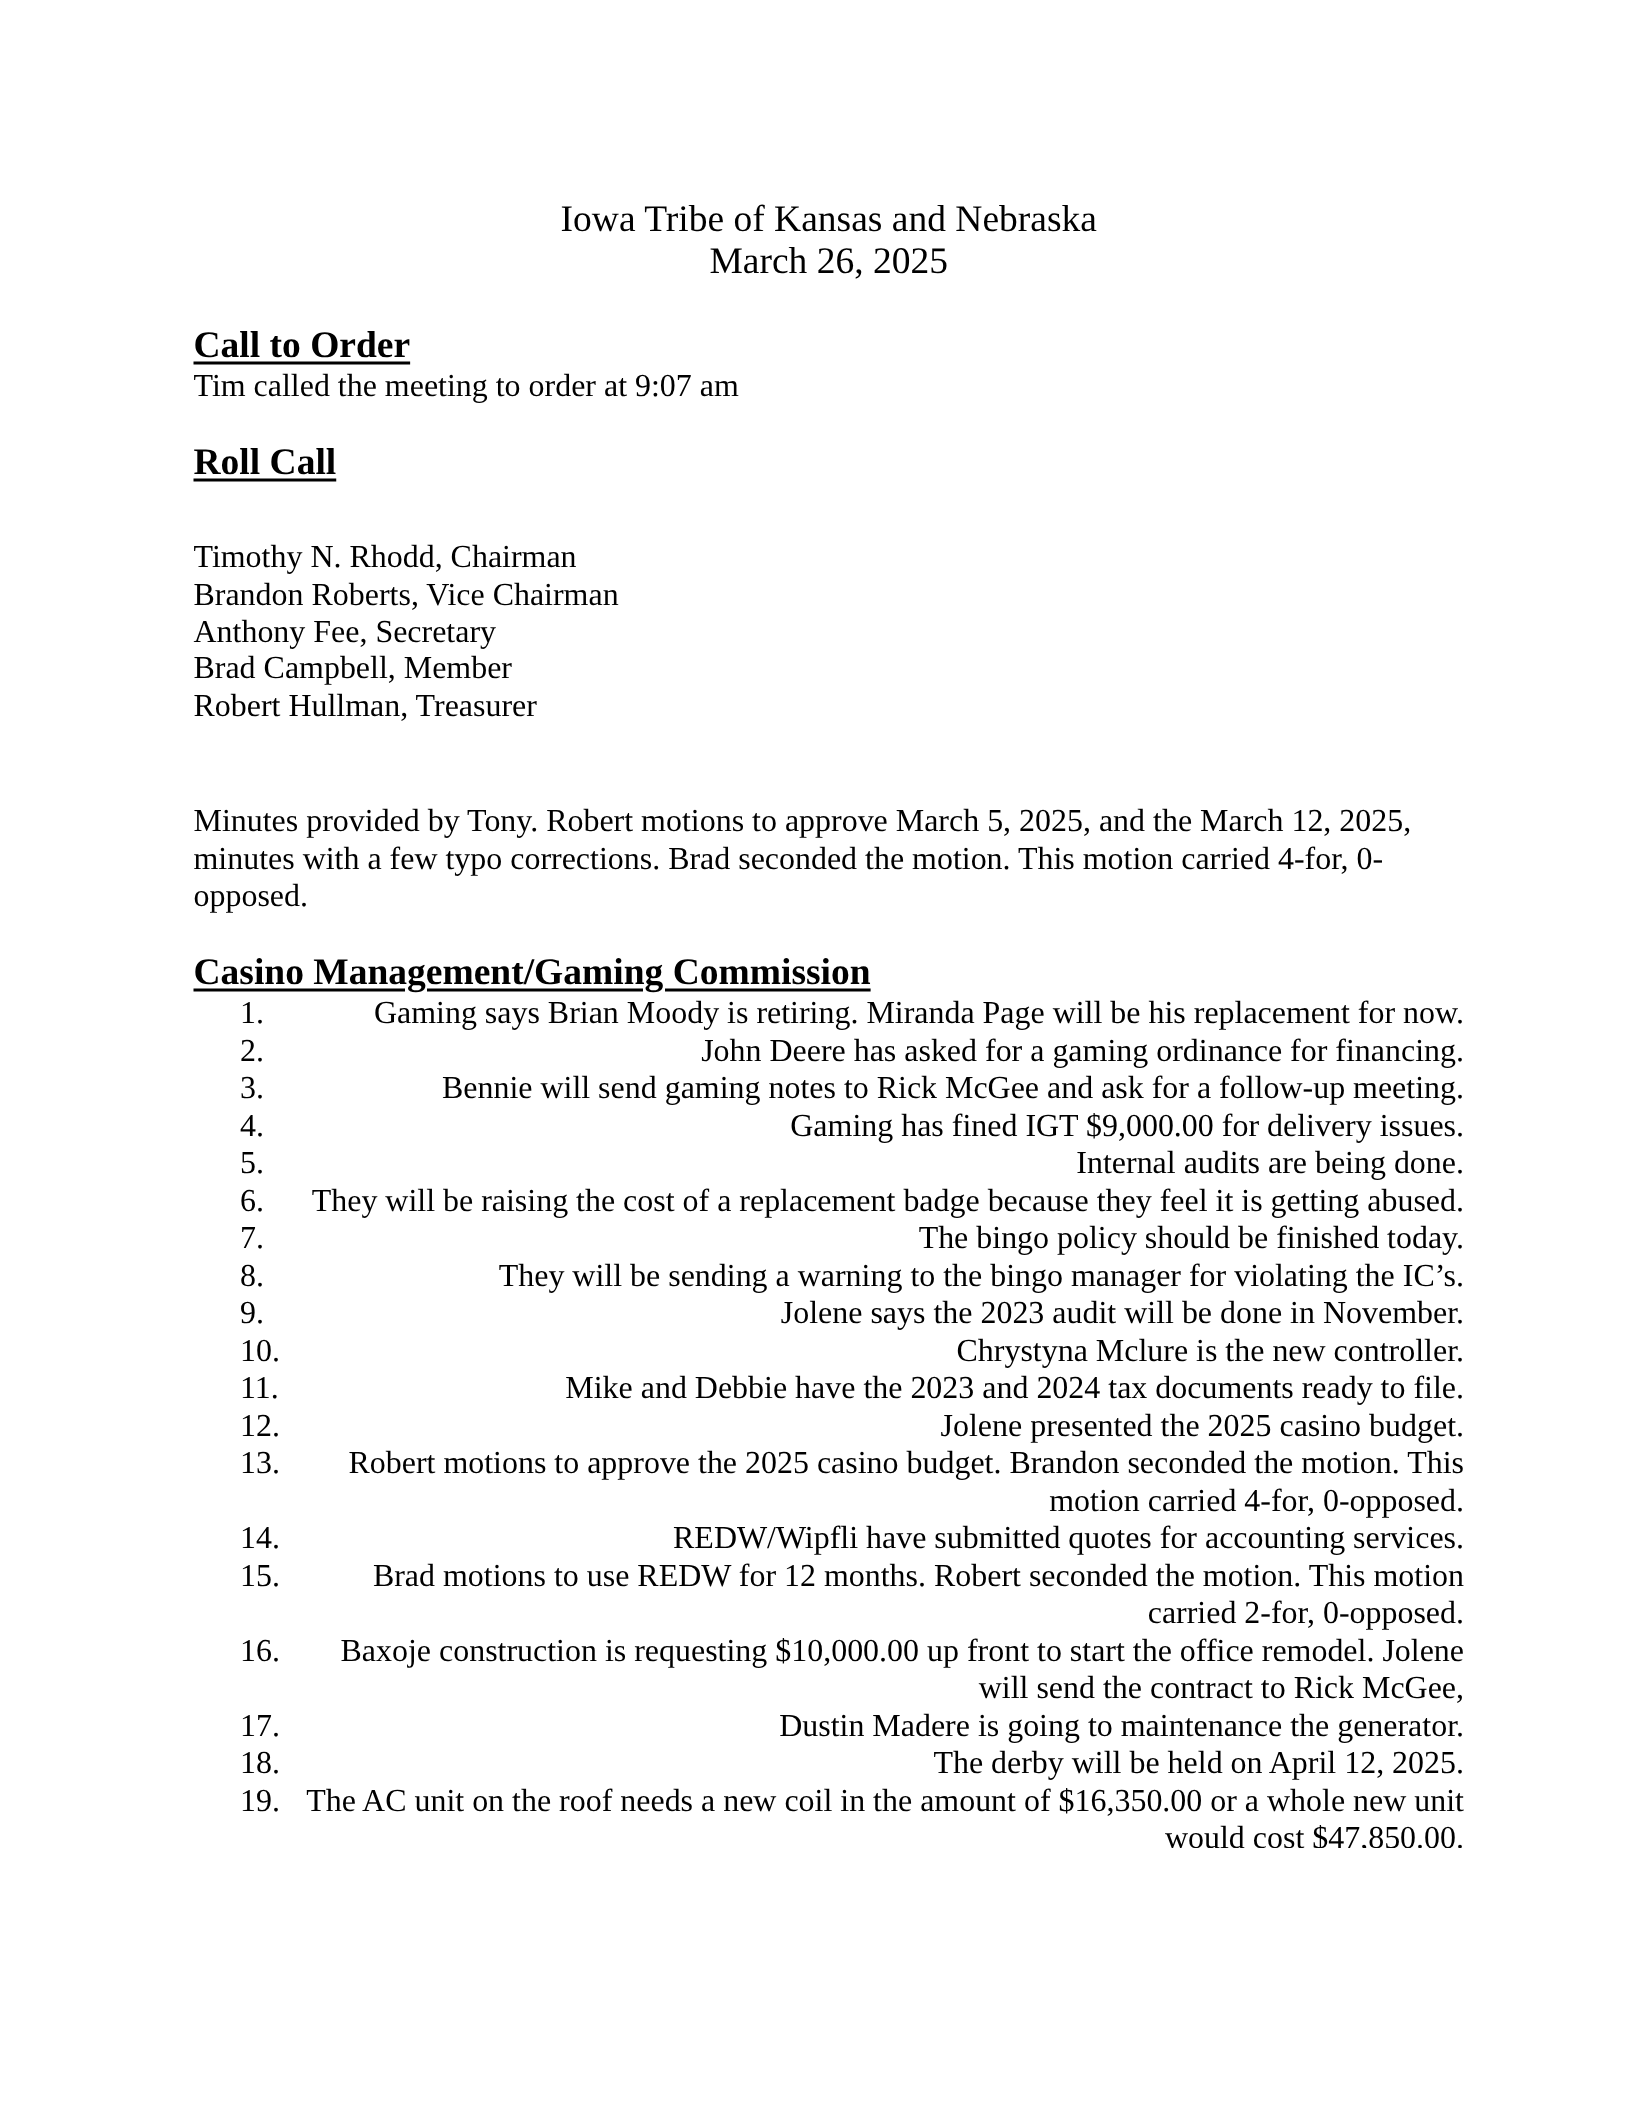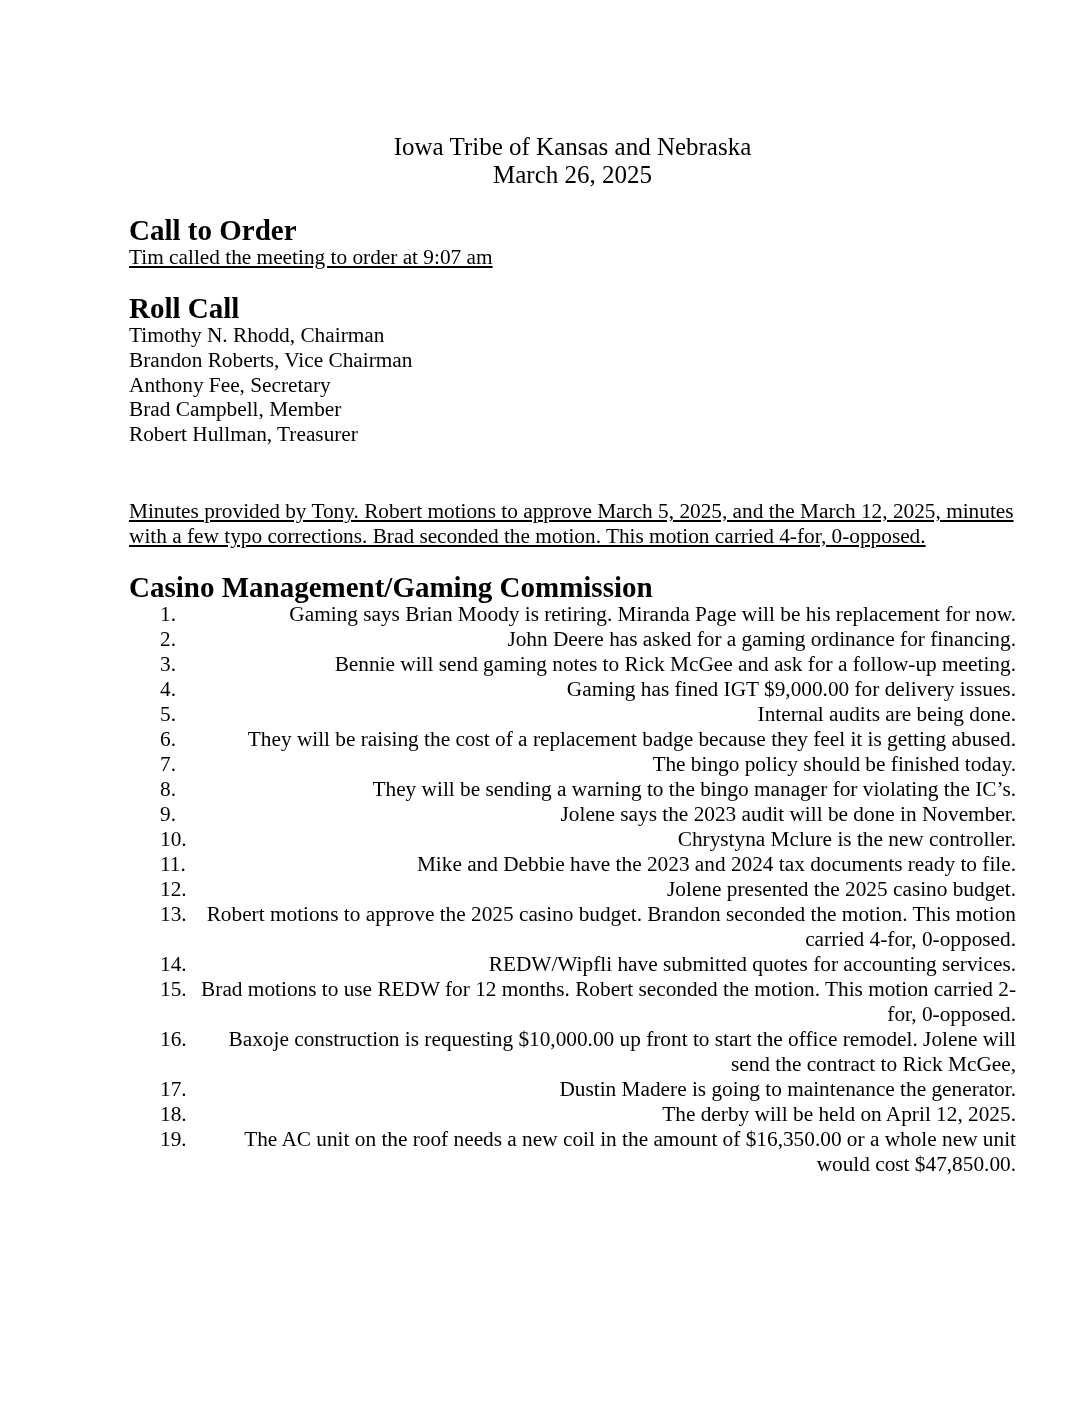--- a/index.html
+++ b/index.html
@@ -5,42 +5,43 @@
   * { margin: 0; padding: 0; box-sizing: border-box; }
   html, body { background: #ffffff; }
   .page {
     position: relative;
     width: 1088px;
     height: 1232px;
     background: #ffffff;
     color: #000000;
     font-family: "Liberation Serif", "DejaVu Serif", serif;
     font-size: 21.3px;
-    padding: 133px 72px 40px 129px;
+    padding: 133px 112px 40px 129px;
     overflow: hidden;
   }
   .doc-title {
     text-align: center;
     font-size: 25px;
     line-height: 28px;
     margin-bottom: 27px;
     font-weight: normal;
   }
   .sec-heading {
-    font-size: 29px;
+    font-size: 25px;
     line-height: 29px;
     font-weight: bold;
+    text-decoration: underline;
     text-decoration-thickness: 2px;
     text-underline-offset: 3px;
   }
-  .body-line, .para { line-height: 25px; text-decoration: underline; }
+  .body-line, .para { line-height: 25px; }
   .sec-call { margin-bottom: 24px; }
   .sec-roll { margin-bottom: 52px; }
   .sec-approval { margin-bottom: 24px; }
-  .roll-list { list-style: none; }
+  .roll-list { list-style: none; margin-top: 36px; }
   .roll-list li { line-height: 24.8px; }
   ol.casino-list {
     list-style: none;
     counter-reset: n;
   }
   ol.casino-list li {
     counter-increment: n;
     position: relative;
     padding-left: 63px;
     line-height: 25px;

